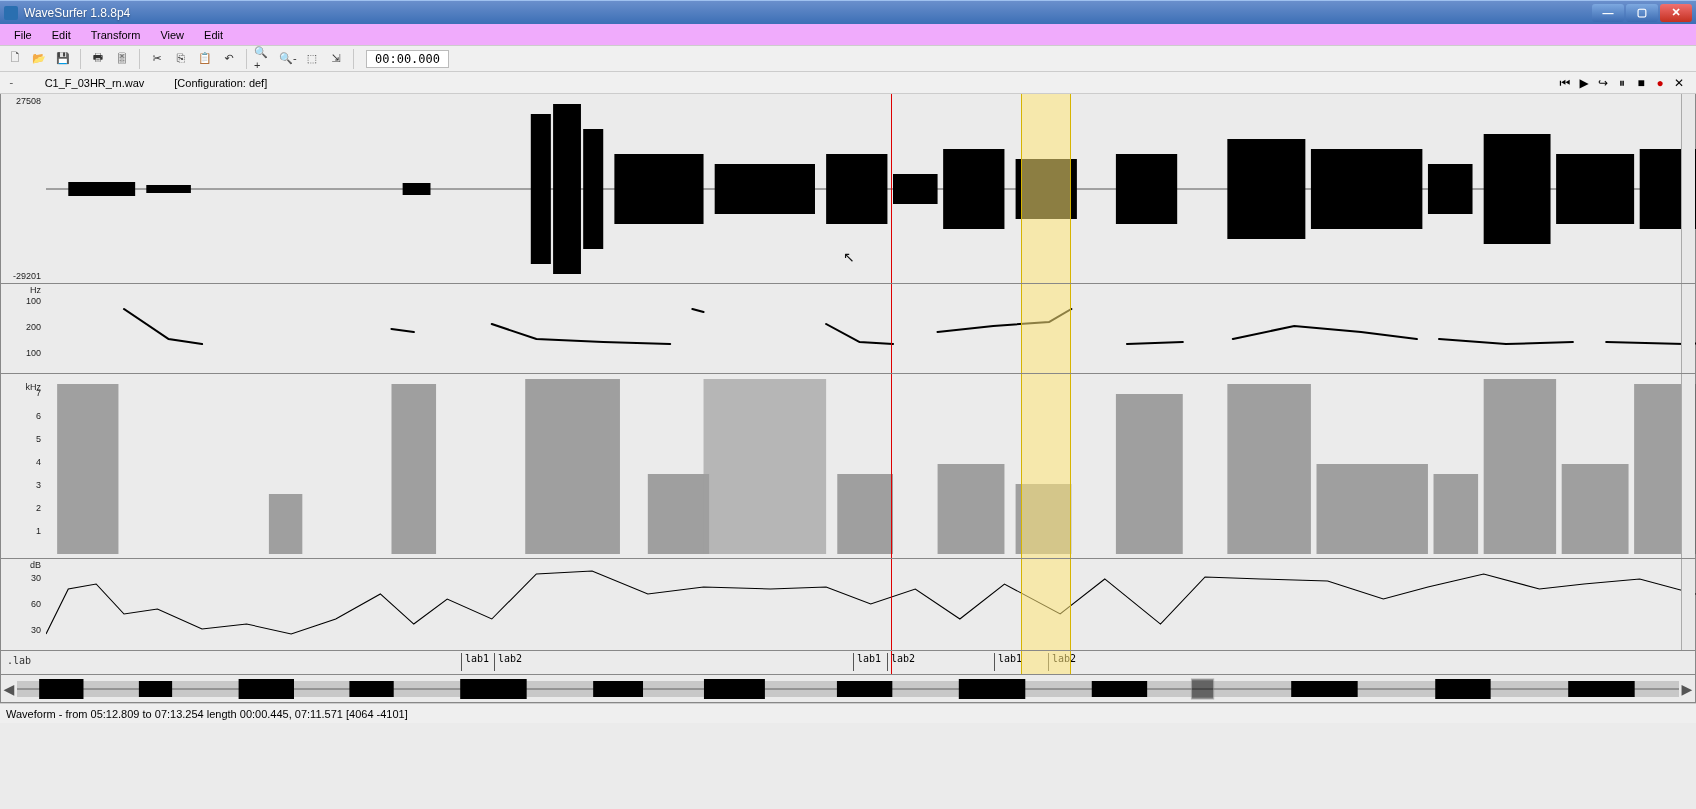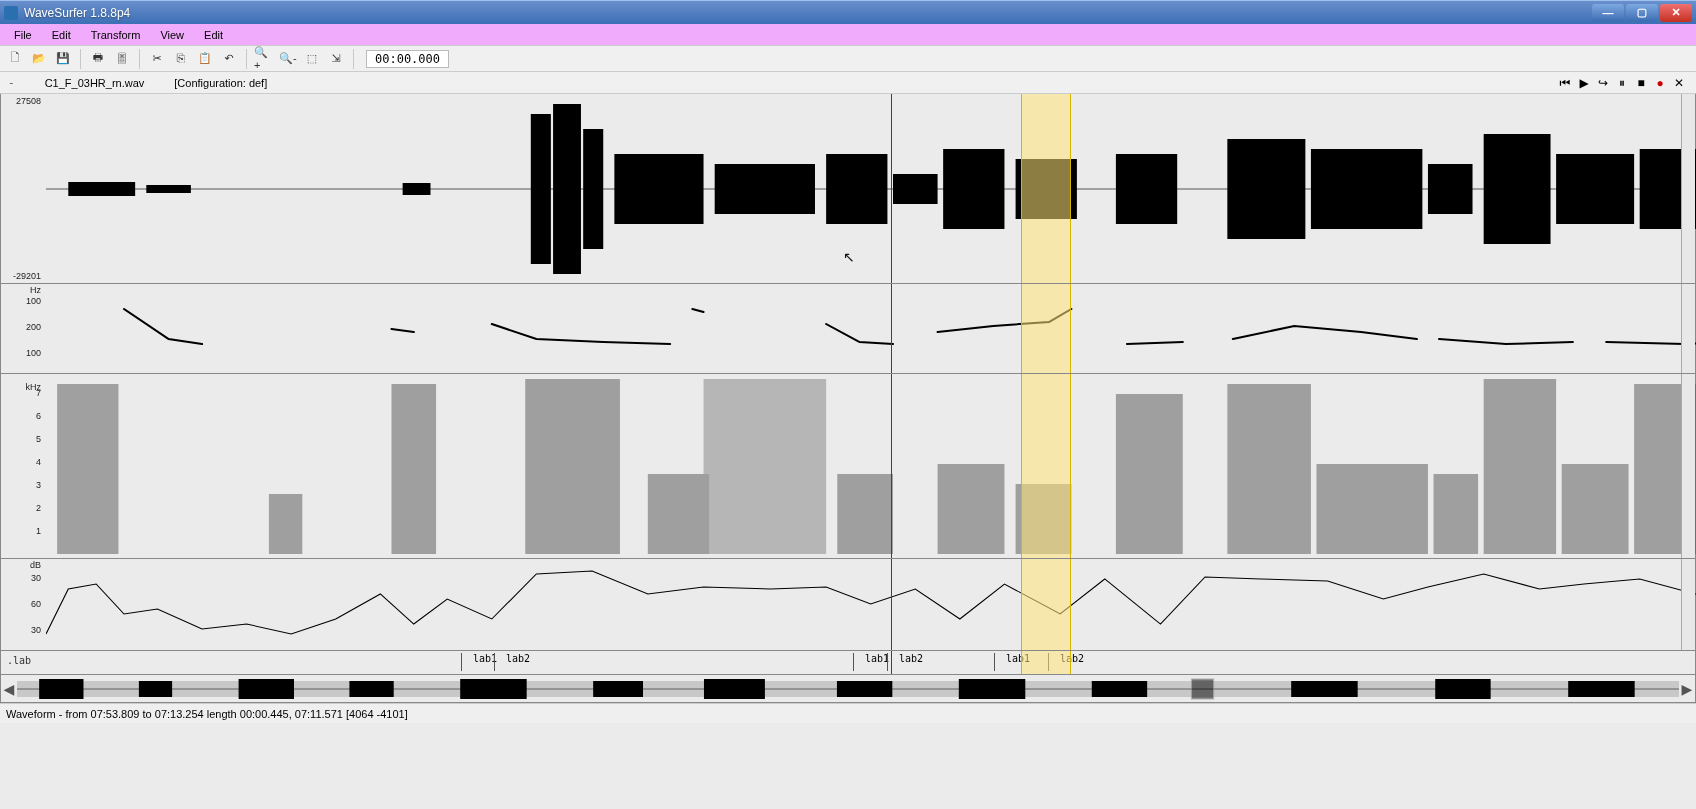--- a/index.html
+++ b/index.html
@@ -24,21 +24,21 @@
 .pbtn { width:18px; height:16px; display:flex; align-items:center; justify-content:center; cursor:pointer; font-size:12px; }
 .panes { display:flex; flex-direction:column; border-left:1px solid #888; border-right:1px solid #888; }
 .pane { position:relative; background:#ebebeb; border-bottom:1px solid #888; }
 .pane .ylabels { position:absolute; left:0; top:0; bottom:0; width:45px; font-size:9px; color:#222; }
 .pane .ylabels div { position:absolute; right:5px; }
 .pane svg { display:block; position:absolute; left:45px; right:0; top:0; bottom:0; }
 .playhead { position:absolute; top:0; bottom:0; width:1px; background:#d00; z-index:5; }
 .selrange { position:absolute; top:0; bottom:0; background:rgba(255,230,120,.55); z-index:3; border-left:1px solid #d6b400; border-right:1px solid #d6b400; }
 .lab-track { height:24px; background:#ebebeb; border-bottom:1px solid #888; position:relative; font-size:10px; font-family:monospace; }
 .lab-track .lablabel { position:absolute; left:6px; top:4px; color:#333; }
-.lab-seg { position:absolute; top:2px; height:18px; border-left:1px solid #555; padding-left:11px; }
+.lab-seg { position:absolute; top:2px; height:18px; border-left:1px solid #555; padding-left:3px; }
 .overview { height:28px; background:#ebebeb; border-bottom:1px solid #888; position:relative; display:flex; align-items:center; }
 .overview .arrow { width:16px; text-align:center; cursor:pointer; color:#555; font-size:14px; }
 .overview .ov-body { flex:1; position:relative; height:100%; }
 .statusbar { height:20px; background:#efefef; border-top:1px solid #ccc; padding:2px 6px; display:flex; align-items:center; }
 .rside { position:absolute; right:0; top:0; bottom:0; width:14px; background:#e8e8e8; border-left:1px solid #aaa; }
 .cursor-icon { position:absolute; font-size:14px; color:#111; z-index:20; pointer-events:none; }
 </style>
 </head>
 <body>
 
@@ -250,14 +250,14 @@
         <rect x="1400" y="6" width="60" height="16"></rect>
           </g>
       </svg>
     </div>
     <div class="arrow">▶</div>
   </div>
 
 </div>
 
 <div class="statusbar">
-  <span>Waveform - from 07:53.809 to 07:13.254 length 00:00.445, 07:11.571 [4064 -4101]</span>
+  <span>Waveform - from 05:12.809 to 07:13.254 length 00:00.445, 07:11.571 [4064 -4101]</span>
 </div>
 
 </body></html>

